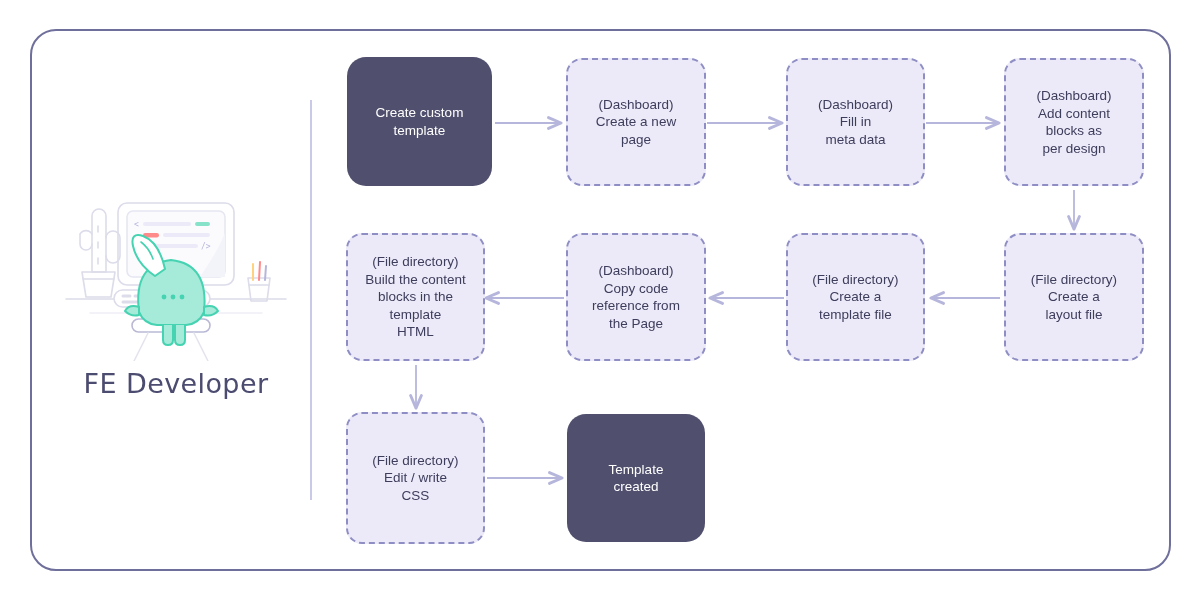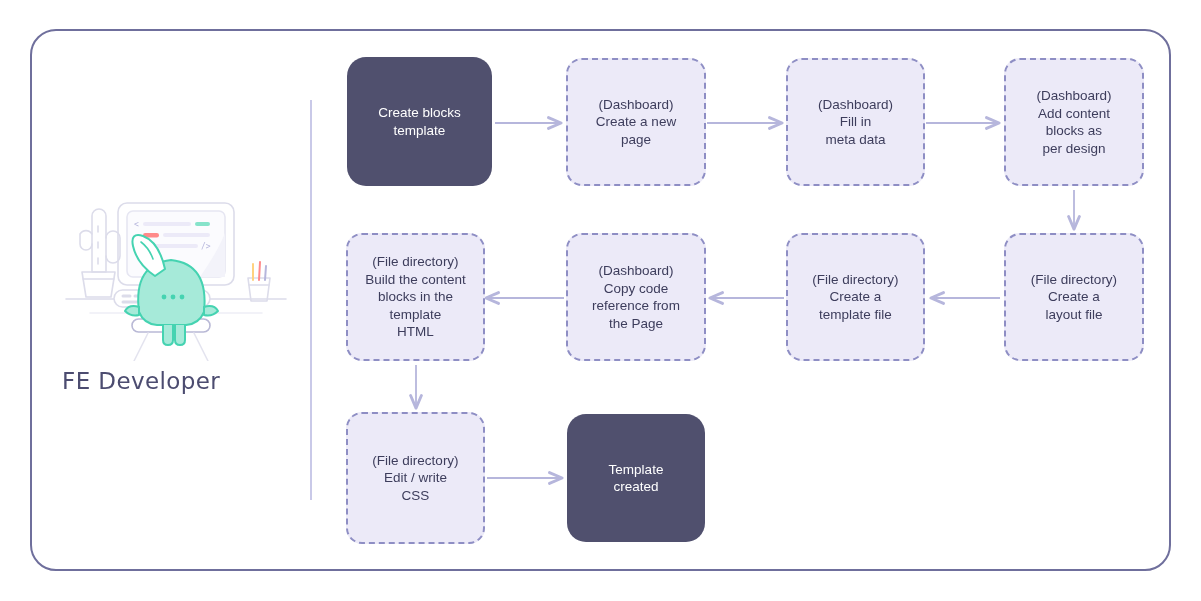--- a/index.html
+++ b/index.html
@@ -50,21 +50,22 @@
     width: 228px;
     height: 175px;
   }
   .illustration svg { display: block; }
 
   .persona-label {
     position: absolute;
     left: 62px;
     top: 368px;
     width: 228px;
-    font-size: 23px;
+    text-align: center;
+    font-size: 27px;
     letter-spacing: 0.4px;
     color: #4c4c70;
     font-family: "DejaVu Sans", sans-serif;
     white-space: nowrap;
   }
 
   
   .node {
     position: absolute;
     box-sizing: border-box;
@@ -208,21 +209,21 @@
         <line x1="784" y1="298" x2="709" y2="298"></line>
         <line x1="564" y1="298" x2="485" y2="298"></line>
 
         <line x1="416" y1="365" x2="416" y2="409"></line>
 
         <line x1="487" y1="478" x2="563" y2="478"></line>
       </g>
     </svg>
   </div>
 
-  <div class="node solid" style="left:347px;  top:57px;  width:145px; height:129px;">Create blocks
+  <div class="node solid" style="left:347px;  top:57px;  width:145px; height:129px;">Create custom
 template</div>
 
   <div class="node dashed" style="left:566px;  top:58px;  width:140px; height:128px;">(Dashboard)
 Create a new
 page</div>
 
   <div class="node dashed" style="left:786px;  top:58px;  width:139px; height:128px;">(Dashboard)
 Fill in
 meta data</div>
 

